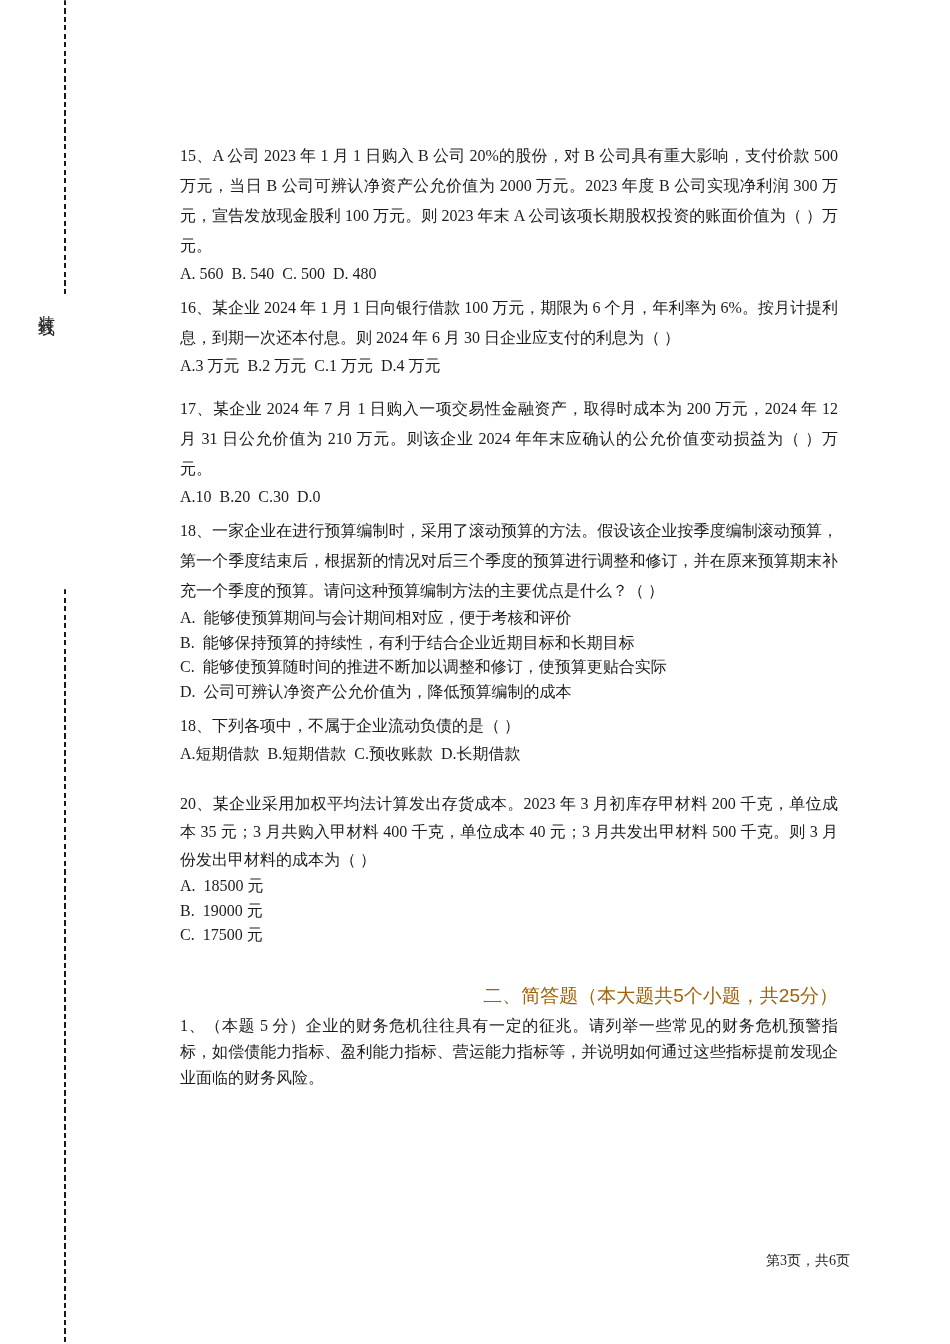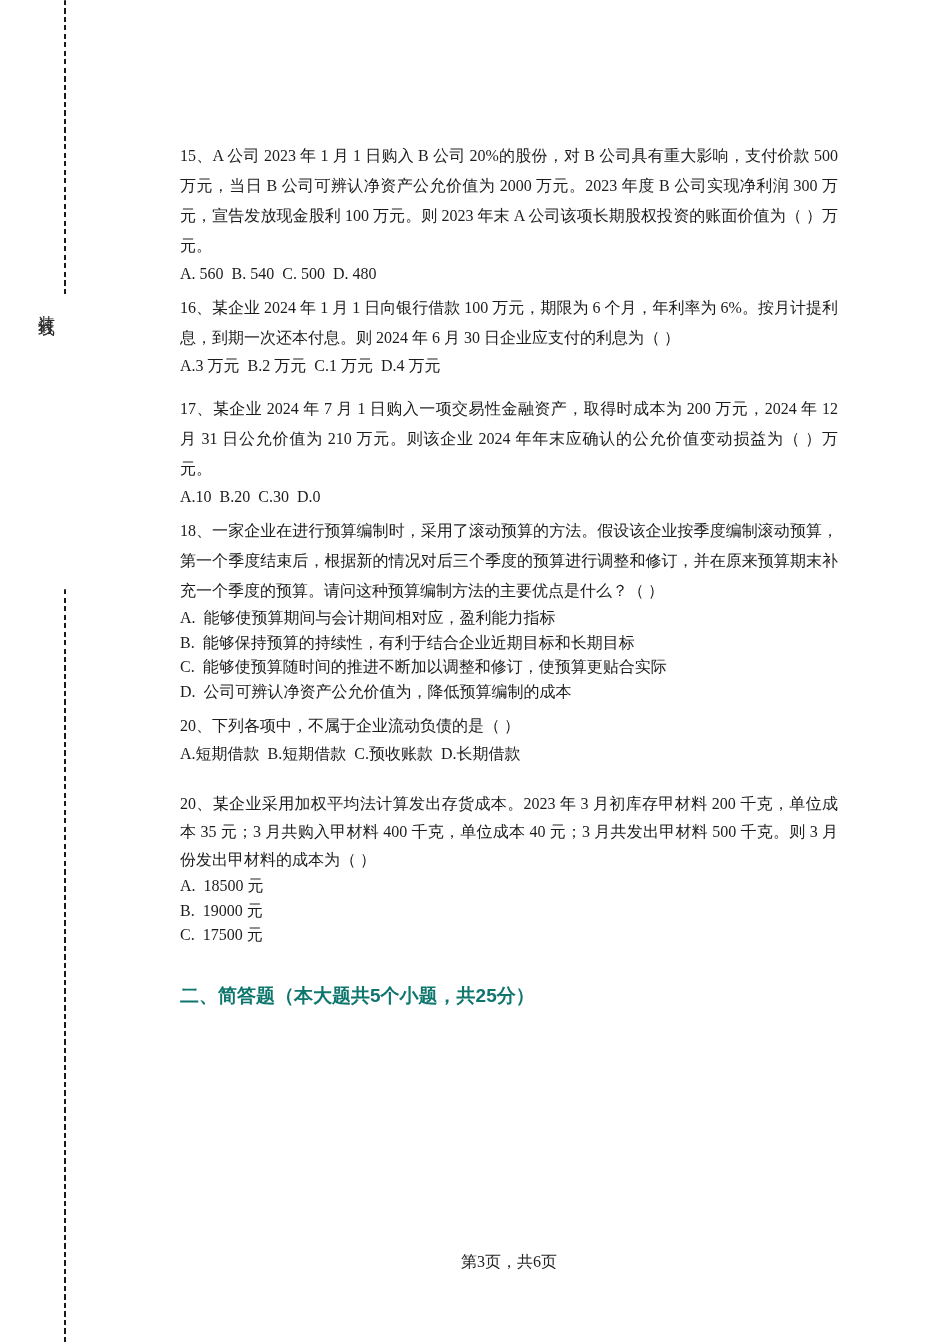--- a/index.html
+++ b/index.html
@@ -56,40 +56,41 @@
   .opt-row {
     font-size: 16px;
     line-height: 24.5px;
     white-space: pre-wrap;
   }
   .section-heading {
     position: absolute;
     left: 180px;
     width: 658px;
     font-family: "Liberation Sans", "DejaVu Sans", sans-serif;
-    font-weight: 700;
+    font-weight: 400;
     font-size: 19px;
     line-height: 26px;
-    color: #0f766e;
+    color: #a16207;
+    text-align: right;
   }
   .subq {
     position: absolute;
     left: 180px;
     width: 658px;
     font-size: 16px;
     line-height: 26px;
     text-align: justify;
   }
   .footer {
     position: absolute;
-    left: 180px;
+    left: 192px;
     width: 658px;
     top: 1252px;
-    text-align: center;
-    font-size: 16px;
+    text-align: right;
+    font-size: 14px;
     color: #222;
   }
 </style>
 </head>
 <body>
 
 <div class="page">
 
   <div class="binding-dash top"></div>
   <div class="binding-label">装订线</div>
@@ -105,36 +106,37 @@
     <div class="opts-inline">A.3 万元  B.2 万元  C.1 万元  D.4 万元</div>
   </div>
 
   <div class="qblock" style="top:394px">
     <div class="qtext">17、某企业 2024 年 7 月 1 日购入一项交易性金融资产，取得时成本为 200 万元，2024 年 12 月 31 日公允价值为 210 万元。则该企业 2024 年年末应确认的公允价值变动损益为（ ）万元。</div>
     <div class="opts-inline">A.10  B.20  C.30  D.0</div>
   </div>
 
   <div class="qblock" style="top:516px">
     <div class="qtext">18、一家企业在进行预算编制时，采用了滚动预算的方法。假设该企业按季度编制滚动预算，第一个季度结束后，根据新的情况对后三个季度的预算进行调整和修订，并在原来预算期末补充一个季度的预算。请问这种预算编制方法的主要优点是什么？（ ）</div>
-    <div class="opt-row">A.  能够使预算期间与会计期间相对应，盈利能力指标</div>
+    <div class="opt-row">A.  能够使预算期间与会计期间相对应，便于考核和评价</div>
     <div class="opt-row">B.  能够保持预算的持续性，有利于结合企业近期目标和长期目标</div>
     <div class="opt-row">C.  能够使预算随时间的推进不断加以调整和修订，使预算更贴合实际</div>
     <div class="opt-row">D.  公司可辨认净资产公允价值为，降低预算编制的成本</div>
   </div>
 
   <div class="qblock" style="top:711px">
-    <div class="qtext">20、下列各项中，不属于企业流动负债的是（ ）</div>
+    <div class="qtext">18、下列各项中，不属于企业流动负债的是（ ）</div>
     <div class="opts-inline">A.短期借款  B.短期借款  C.预收账款  D.长期借款</div>
   </div>
 
   <div class="qblock" style="top:790px">
     <div class="qtext tight">20、某企业采用加权平均法计算发出存货成本。2023 年 3 月初库存甲材料 200 千克，单位成本 35 元；3 月共购入甲材料 400 千克，单位成本 40 元；3 月共发出甲材料 500 千克。则 3 月份发出甲材料的成本为（ ）</div>
     <div class="opt-row">A.  18500 元</div>
     <div class="opt-row">B.  19000 元</div>
     <div class="opt-row">C.  17500 元</div>
   </div>
 
   <div class="section-heading" style="top:983px">二、简答题（本大题共5个小题，共25分）</div>
 
+  <div class="subq" style="top:1013px">1、（本题 5 分）企业的财务危机往往具有一定的征兆。请列举一些常见的财务危机预警指标，如偿债能力指标、盈利能力指标、营运能力指标等，并说明如何通过这些指标提前发现企业面临的财务风险。</div>
 
   <div class="footer">第3页，共6页</div>
 
 </div>
 
 </body></html>

